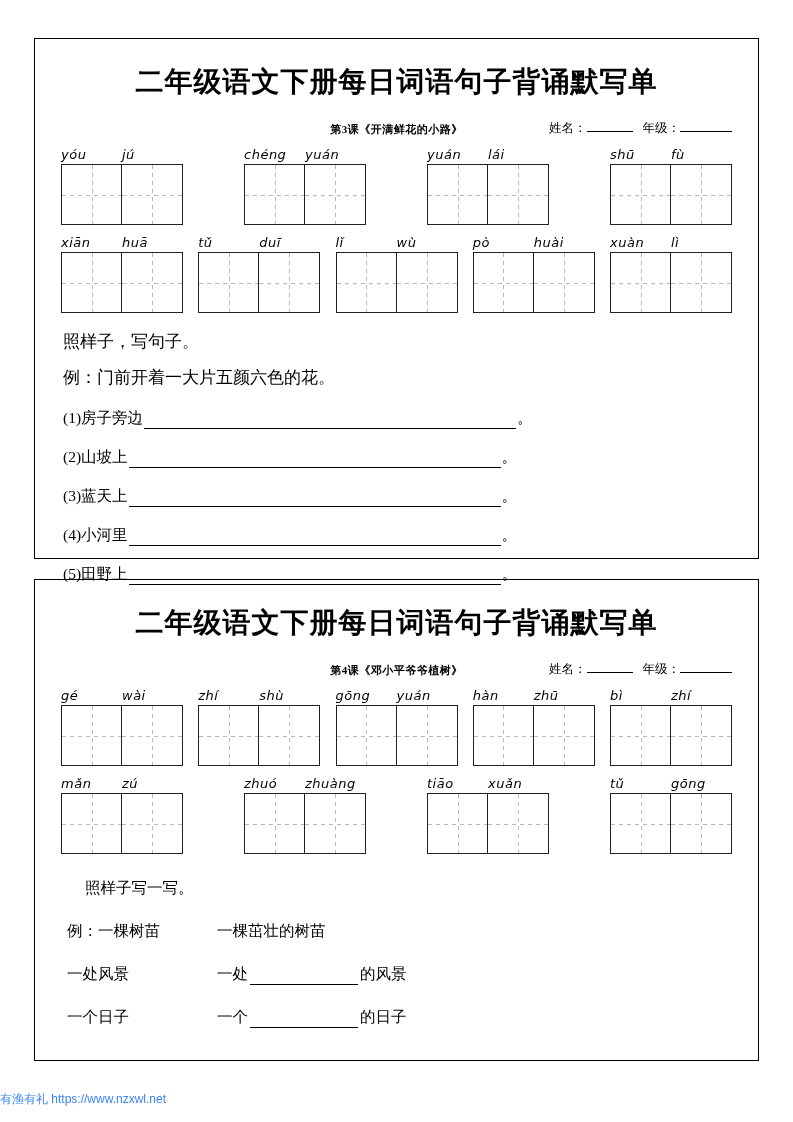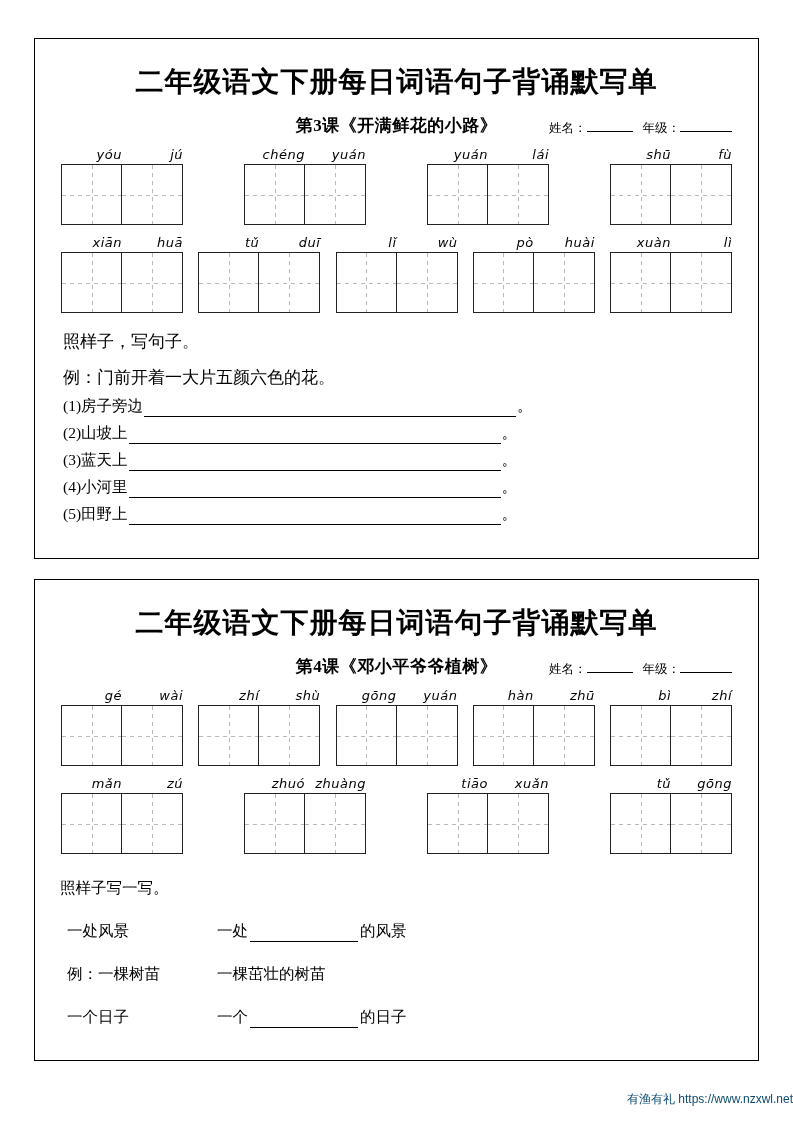--- a/index.html
+++ b/index.html
@@ -39,21 +39,21 @@
   }
   .subline {
     display: flex;
     align-items: flex-end;
     justify-content: center;
     margin-top: 12px;
     position: relative;
     height: 24px;
   }
   .lesson {
-    font-size: 17px;
+    font-size: 11px;
     font-weight: bold;
     letter-spacing: 0.5px;
     margin-left: 0px;
   }
   .nameblock {
     position: absolute;
     right: 4px;
     bottom: 0;
     font-size: 12.5px;
     display: flex;
@@ -82,21 +82,21 @@
     display: flex;
     justify-content: space-around;
     font-family: "DejaVu Sans", sans-serif;
     font-size: 13px;
     font-style: italic;
     margin-bottom: 2px;
     letter-spacing: 0.5px;
   }
   .pinyin-pair span {
     width: 50%;
-    text-align: right;
+    text-align: left;
   }
   .boxes {
     display: flex;
   }
   .tzg {
     width: 61px;
     height: 61px;
     box-sizing: border-box;
     border: 1px solid #222;
     position: relative;
@@ -125,36 +125,36 @@
     font-size: 17px;
     font-family: "Liberation Serif", serif;
     line-height: 1.5;
   }
   .p-inst { margin-top: 16px; margin-left: 6px; }
   .p-example { margin-top: 10px; margin-left: 6px; }
 
   .fill-line {
     display: flex;
     align-items: flex-end;
-    margin-top: 6px;
+    margin-top: 18px;
     margin-left: 6px;
     font-size: 15.5px;
   }
   .fill-line .lead { white-space: nowrap; }
   .fill-line .rule {
     flex: 0 0 auto;
     width: 372px;
     border-bottom: 1px solid #000;
     height: 15px;
     margin: 0 1px;
   }
   .fill-line .tail { font-size: 15.5px; }
 
   
-  .s2-inst { margin-top: 24px; margin-left: 3px; font-size: 15.5px; }
+  .s2-inst { margin-top: 24px; margin-left: 28px; font-size: 15.5px; }
   .s2-row {
     display: flex;
     margin-top: 22px;
     margin-left: 10px;
     font-size: 15.5px;
     align-items: flex-end;
   }
   .s2-row .col1 { width: 150px; }
   .s2-row .col2 { display: flex; align-items: flex-end; }
   .s2-row .blank {
@@ -163,23 +163,23 @@
     width: 108px;
     height: 15px;
     margin: 0 2px;
   }
 
   .footer {
     position: absolute;
     bottom: 14px;
     left: 0;
     width: 793px;
-    text-align: right;
+    text-align: left;
     font-size: 12px;
-    color: #0c4a6e;
+    color: #3b82f6;
     font-family: "Liberation Sans", sans-serif;
   }
 </style>
 </head>
 <body>
 
 <div class="page">
 
   <div class="sheet sheet-1">
     <div class="title">二年级语文下册每日词语句子背诵默写单</div>
@@ -419,31 +419,31 @@
         <div class="boxes">
             <div class="tzg"></div>
             <div class="tzg"></div>
           </div>
       </div>
     </div>
 
     <div class="s2-inst">照样子写一写。</div>
 
     <div class="s2-row">
+      <div class="col1">例：一棵树苗</div>
+      <div class="col2">
+        <span>一棵茁壮的树苗</span>
+      </div>
+    </div>
+    <div class="s2-row">
       <div class="col1">一处风景</div>
       <div class="col2">
         <span>一处</span>
         <span class="blank"></span>
         <span>的风景</span>
-      </div>
-    </div>
-    <div class="s2-row">
-      <div class="col1">例：一棵树苗</div>
-      <div class="col2">
-        <span>一棵茁壮的树苗</span>
       </div>
     </div>
     <div class="s2-row">
       <div class="col1">一个日子</div>
       <div class="col2">
         <span>一个</span>
         <span class="blank"></span>
         <span>的日子</span>
       </div>
     </div>

